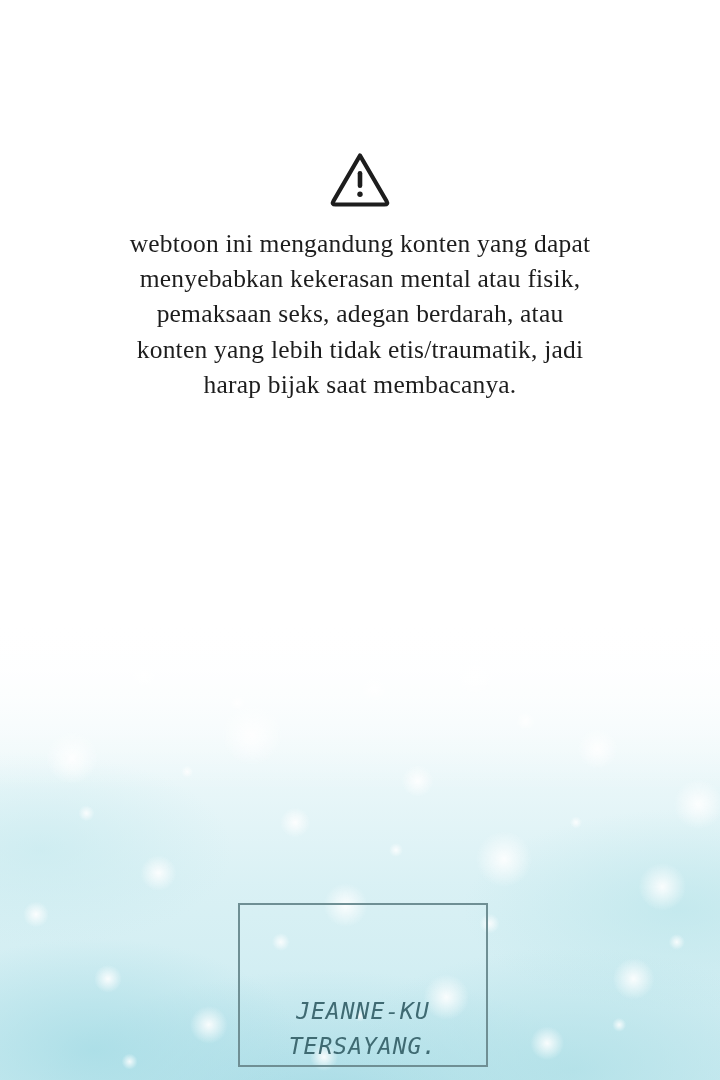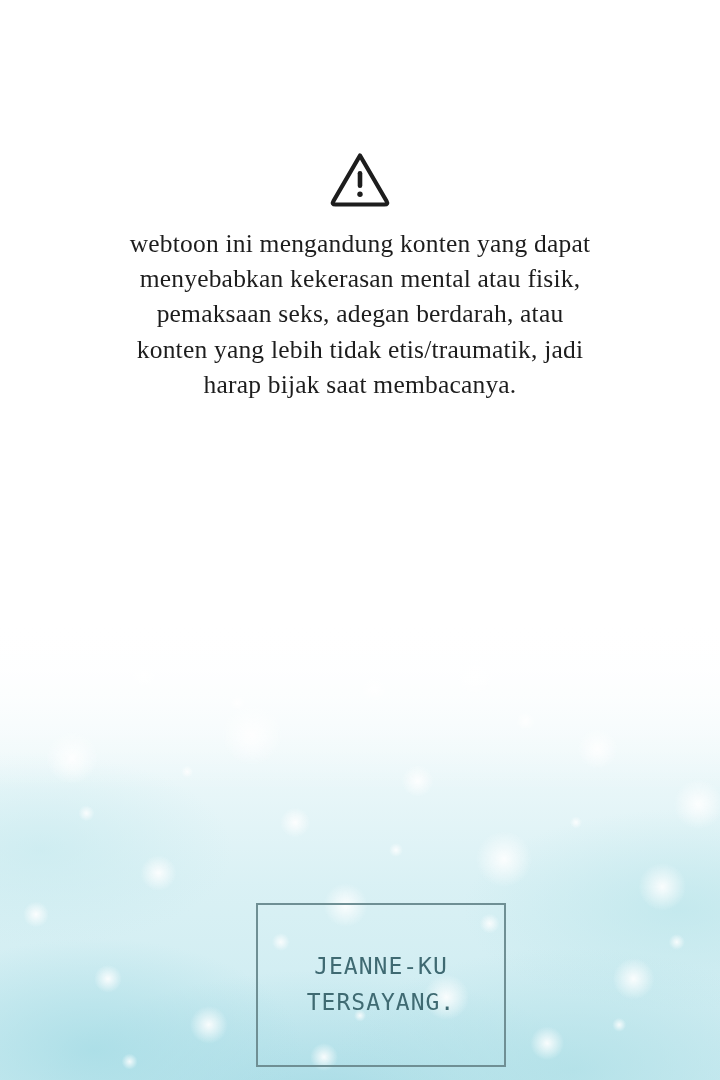--- a/index.html
+++ b/index.html
@@ -129,31 +129,32 @@
     left: 0;
     top: 0;
     width: 720px;
     height: 170px;
     background: linear-gradient(to bottom, #ffffff 0%, rgba(255,255,255,0.85) 30%, rgba(255,255,255,0) 100%);
   }
 
   
   .dialogue-box {
     position: absolute;
-    left: 256px;
+    left: 238px;
     top: 903px;
     width: 246px;
     height: 160px;
     border: 2px solid #6f8f94;
     background: rgba(255,255,255,0.0);
     z-index: 10;
     display: flex;
     flex-direction: column;
     align-items: center;
-    justify-content: center;
+    justify-content: flex-end;
+    font-style: italic;
   }
 
   .dialogue-text {
     font-family: "DejaVu Sans Mono", monospace;
     font-size: 23px;
     line-height: 1.55;
     letter-spacing: 1px;
     color: #3f6a72;
     text-align: center;
     margin: 0;

